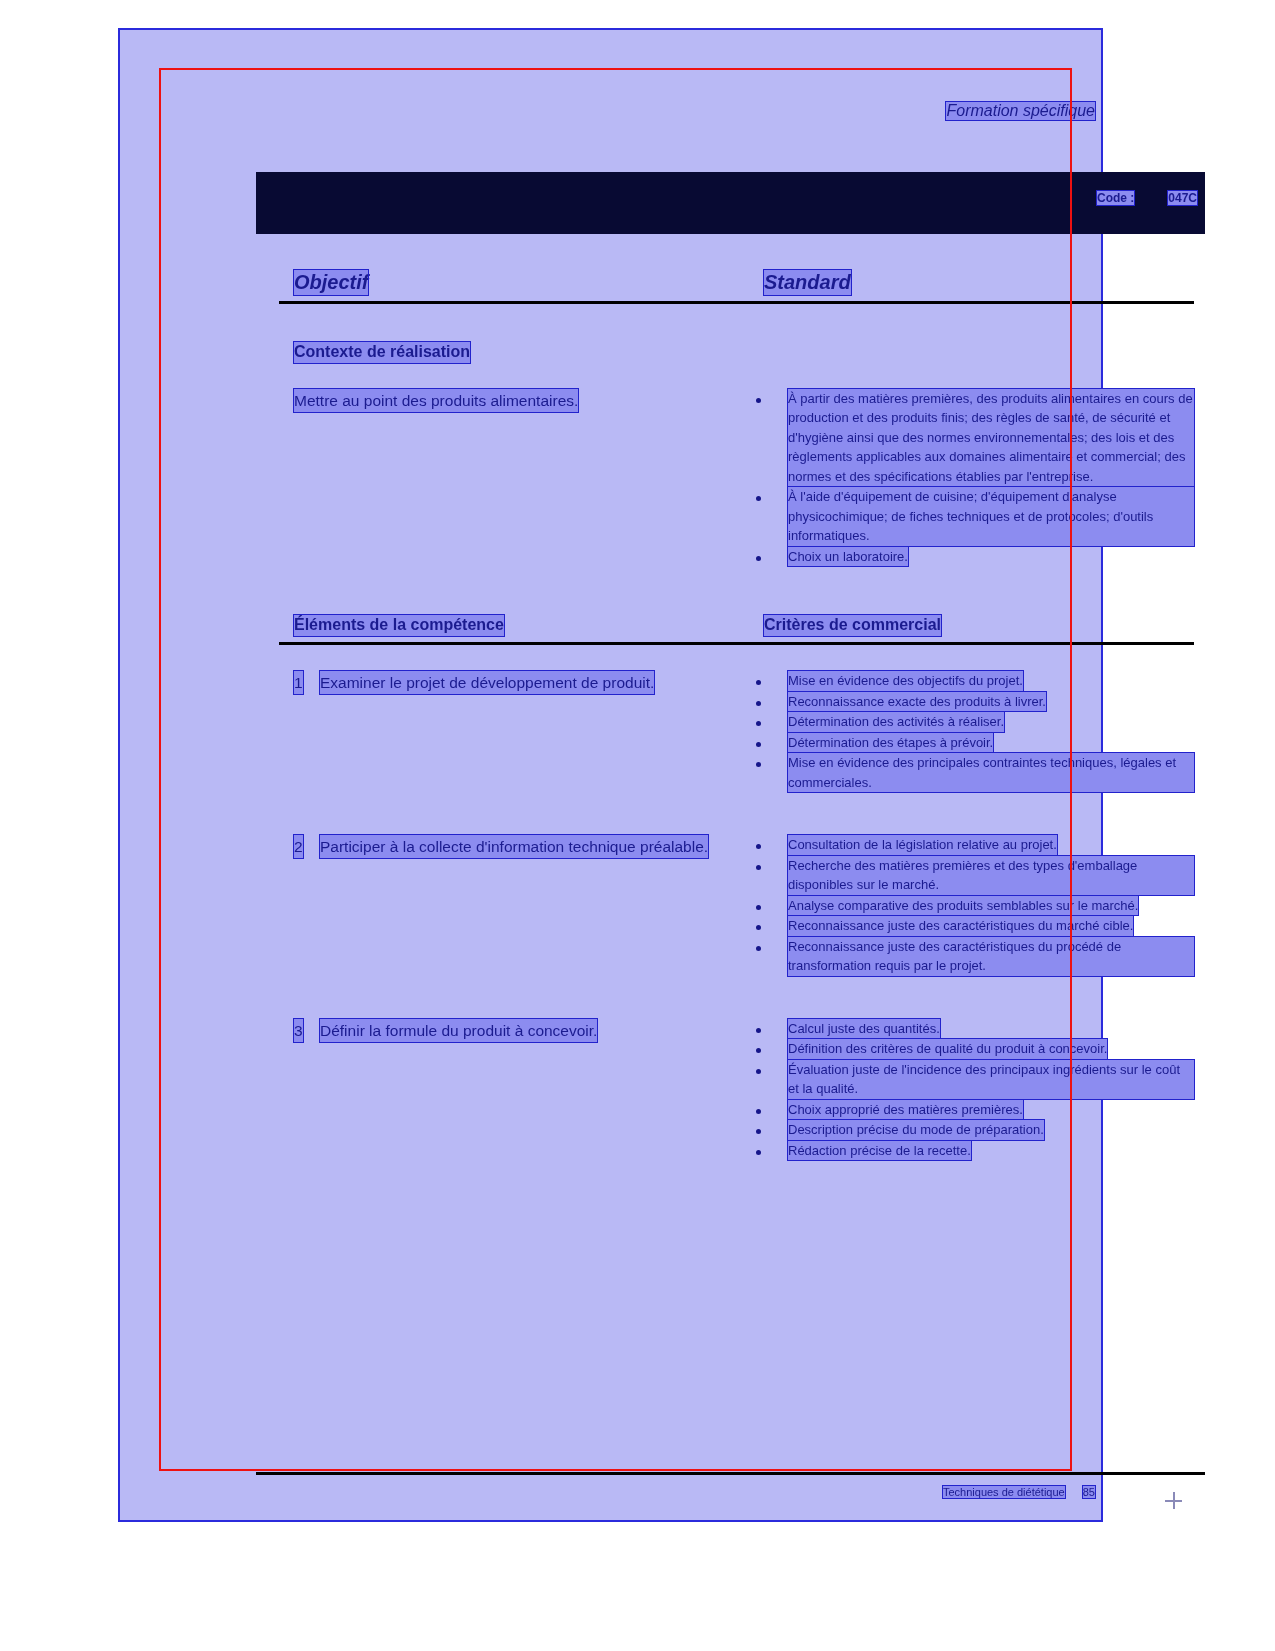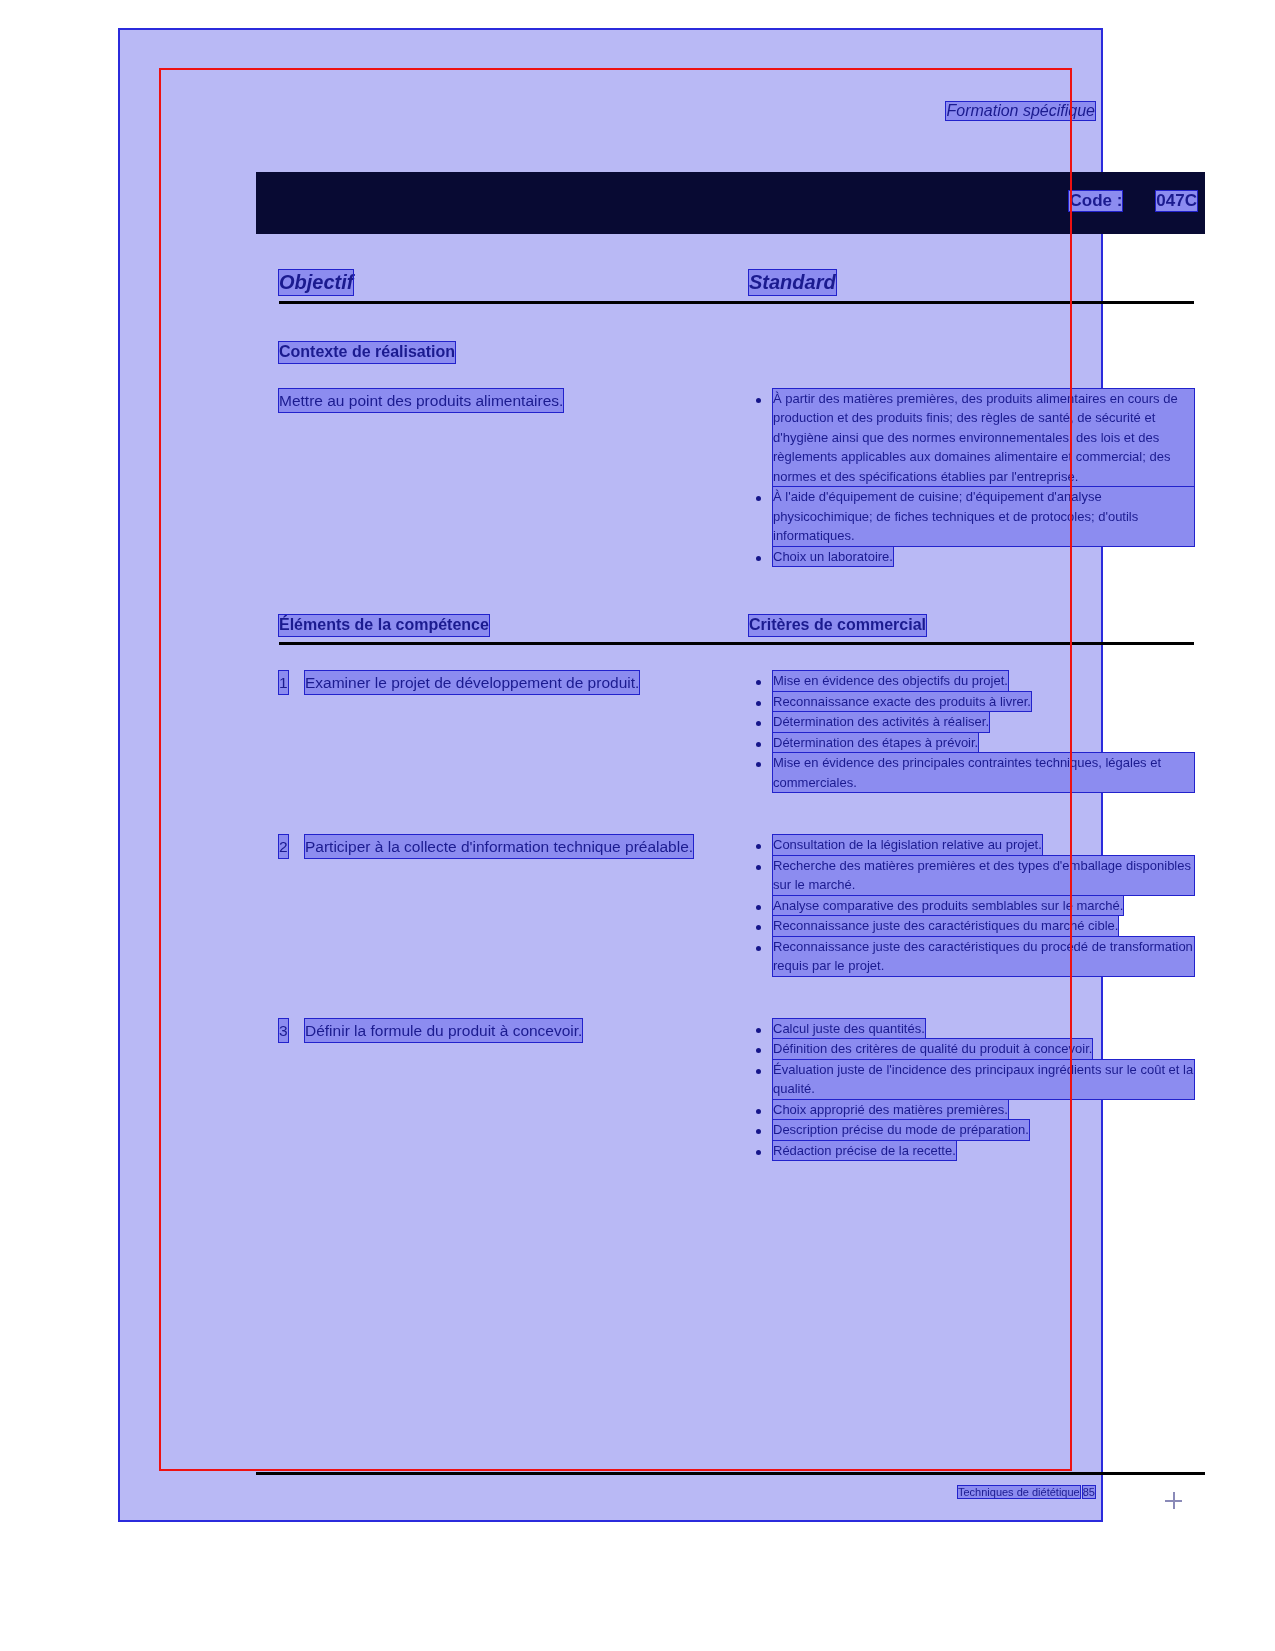--- a/index.html
+++ b/index.html
@@ -38,20 +38,21 @@
     pointer-events: none;
   }
 
   
   .hl {
     background: #8c8cf0;
     outline: 1px solid #2222cc;
     color: #1b1b8f;
     display: inline-block;
     box-decoration-break: clone;
+    margin-left: 15px;
     -webkit-box-decoration-break: clone;
   }
 
   .header-tag {
     position: absolute;
     right: 6px;
     top: 72px;
     font-size: 16px;
     font-style: italic;
     color: #1b1b8f;
@@ -64,21 +65,21 @@
     left: 136px;
     top: 142px;
     width: 949px;
     height: 62px;
     background: #080a33;
   }
   .banner-code {
     position: absolute;
     right: 8px;
     top: 19px;
-    font-size: 17px;
+    font-size: 12px;
     font-weight: bold;
     color: #1b1b8f;
     white-space: nowrap;
   }
   .banner-code .num { margin-left: 34px; }
 
   
   .doc {
     position: absolute;
     left: 159px;

